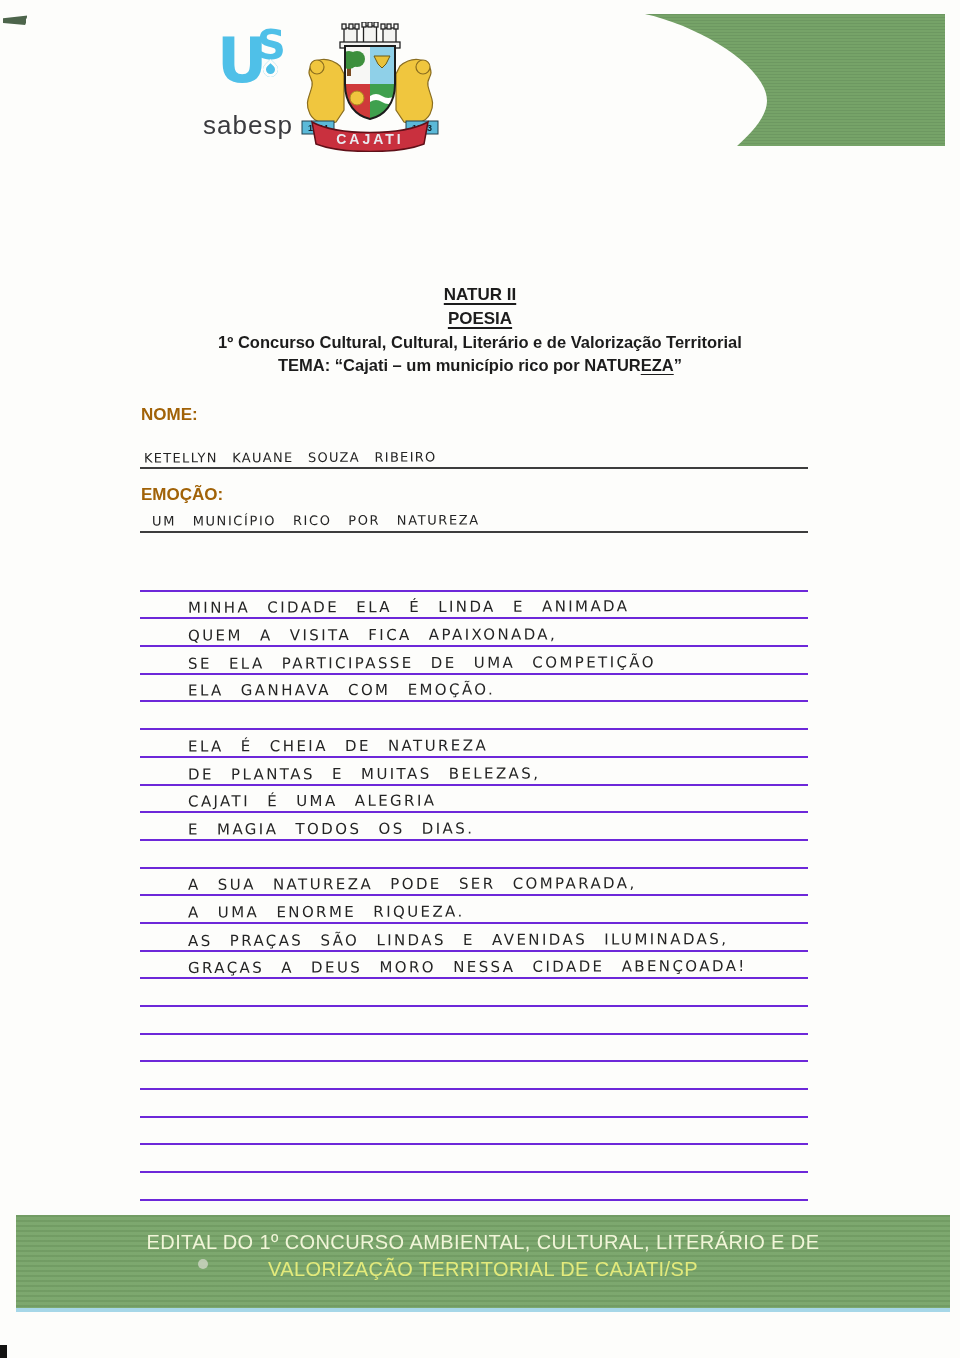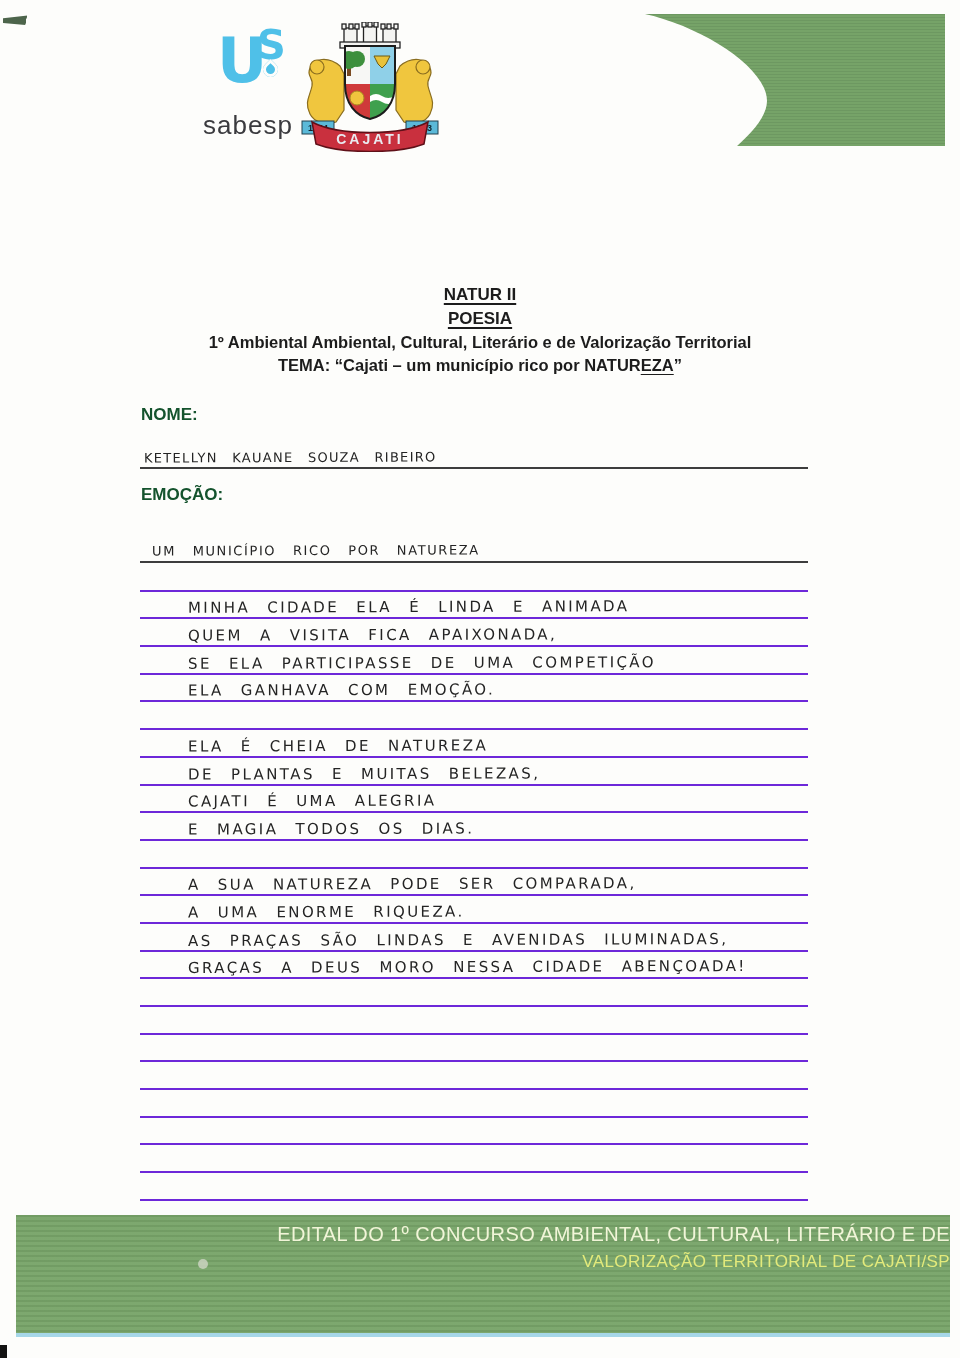--- a/index.html
+++ b/index.html
@@ -50,42 +50,42 @@
   .crest{position:absolute;left:300px;top:22px;}
   
   .top-banner{position:absolute;top:14px;right:15px;width:300px;height:132px;}
   
   .header{position:absolute;left:95px;top:283px;width:770px;text-align:center;font-weight:bold;}
   .h-line1,.h-line2{font-size:17px;text-decoration:underline;text-underline-offset:3px;
     text-decoration-thickness:2px;line-height:24px;}
   .h-line3,.h-line4{font-size:16.5px;line-height:23px;}
   .h-u{text-decoration:underline;text-underline-offset:3px;}
   
-  .label{position:absolute;left:141px;font-size:17px;font-weight:bold;color:#14532d;}
+  .label{position:absolute;left:141px;font-size:17px;font-weight:bold;color:#a16207;}
   .lbl-nome{top:405px;}
   .lbl-titulo{top:485px;}
   .single-line{position:absolute;left:140px;width:668px;border-bottom:2px solid #3d3d3d;}
   .name-line{top:440px;height:27px;}
-  .title-line{top:534px;height:27px;text-align:right;}
+  .title-line{top:504px;height:27px;text-align:right;}
   
   .rule-area{position:absolute;left:140px;top:564px;width:668px;}
   .rline{position:relative;height:25.7px;border-bottom:2px solid #6d28d9;}
   .hw{position:absolute;bottom:1px;left:48px;white-space:nowrap;
     font-family:"DejaVu Sans",sans-serif;font-size:15px;color:#242424;
     letter-spacing:2.4px;word-spacing:10px;transform:rotate(-.2deg);}
   .hw-name{left:4px;bottom:2px;font-size:13px;letter-spacing:1.3px;word-spacing:9px;}
   .hw-title{left:12px;bottom:3px;font-size:13px;letter-spacing:1.6px;word-spacing:11px;}
   
-  .footer{position:absolute;left:16px;top:1215px;width:934px;height:122px;
+  .footer{position:absolute;left:16px;top:1215px;width:934px;height:97px;
     background:
       repeating-linear-gradient(180deg,rgba(20,40,20,.07) 0 2px,rgba(255,255,255,.03) 2px 5px),
       #79a56a;
-    border-bottom:4px solid #a6d7e8;text-align:right;padding-top:6px;box-sizing:border-box;}
+    border-bottom:4px solid #a6d7e8;text-align:center;padding-top:14px;box-sizing:border-box;}
   .f-line1{font-size:20px;line-height:27px;color:#f1f5d8;letter-spacing:.4px;}
-  .f-line2{font-size:17px;line-height:27px;color:#e3ea7b;letter-spacing:.4px;}
+  .f-line2{font-size:20px;line-height:27px;color:#e3ea7b;letter-spacing:.4px;}
   .f-dot{position:absolute;left:182px;top:44px;width:10px;height:10px;border-radius:50%;
     background:#cfd6c5;opacity:.8;}
 </style>
 </head>
 <body>
 
 <div class="page">
 
   <div class="mark-topleft"></div>
   <div class="mark-bottomleft"></div>
@@ -163,21 +163,21 @@
     <defs>
         <pattern id="n" width="4" height="3" patternUnits="userSpaceOnUse">
       <rect width="4" height="1" fill="#2e4a2c"></rect>
         </pattern>
       </defs>
   </svg>
 
   <div class="header">
     <div class="h-line1">NATUR II</div>
     <div class="h-line2">POESIA</div>
-    <div class="h-line3">1º Ambiental Ambiental, Cultural, Literário e de Valorização Territorial</div>
+    <div class="h-line3">1º Concurso Cultural, Cultural, Literário e de Valorização Territorial</div>
     <div class="h-line4"><span>TEMA: “Cajati – um município rico por NATUR</span><span class="h-u">EZA</span><span>”</span></div>
   </div>
 
   <div class="label lbl-nome">NOME:</div>
   <div class="single-line name-line">
     <span class="hw hw-name">KETELLYN KAUANE SOUZA RIBEIRO</span>
   </div>
 
   <div class="label lbl-titulo">EMOÇÃO:</div>
   <div class="single-line title-line">

